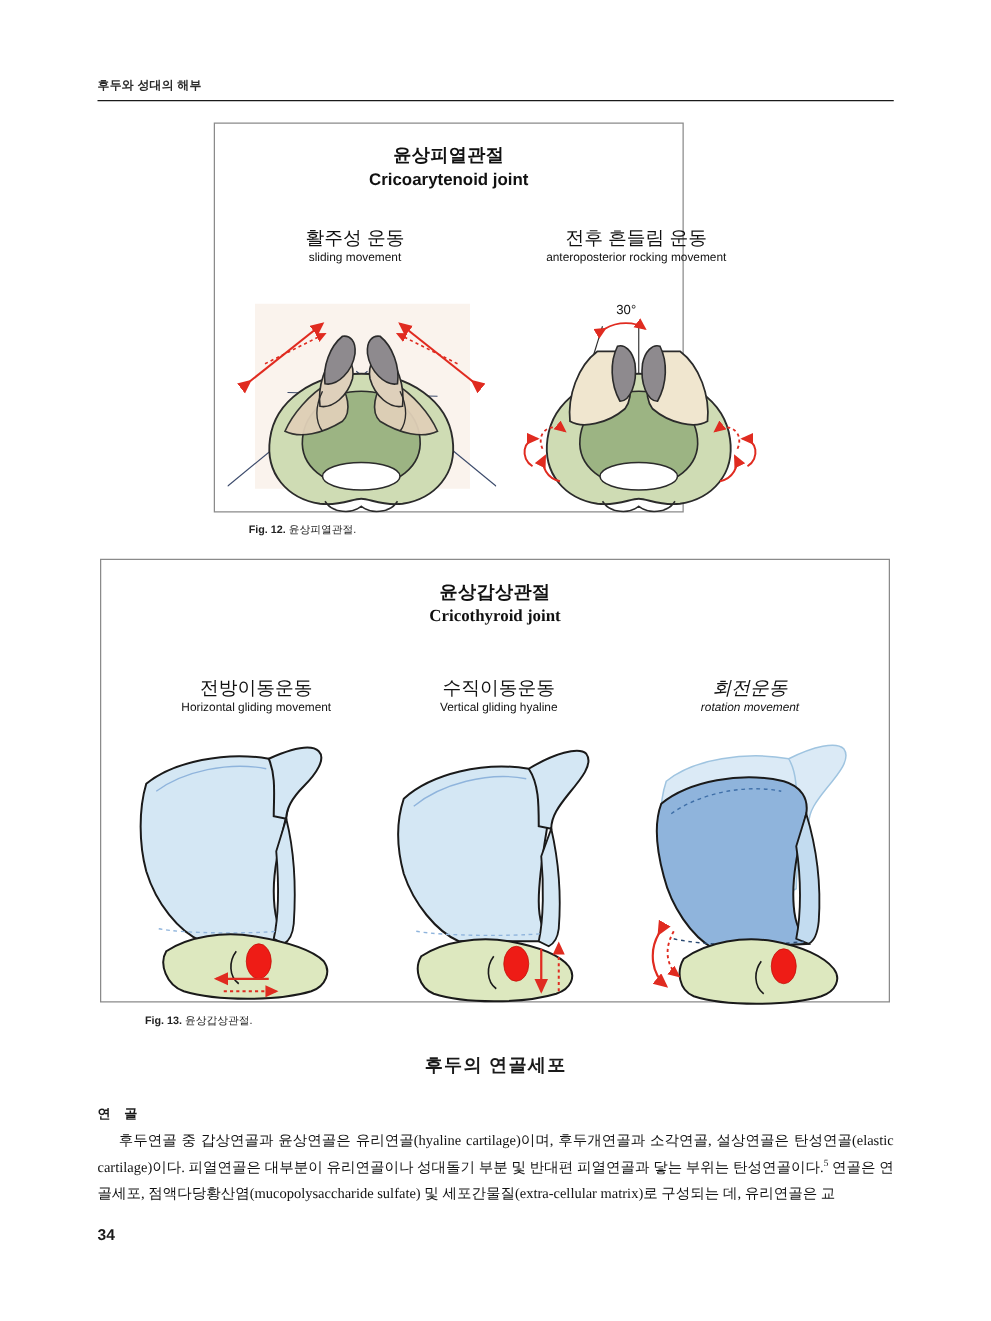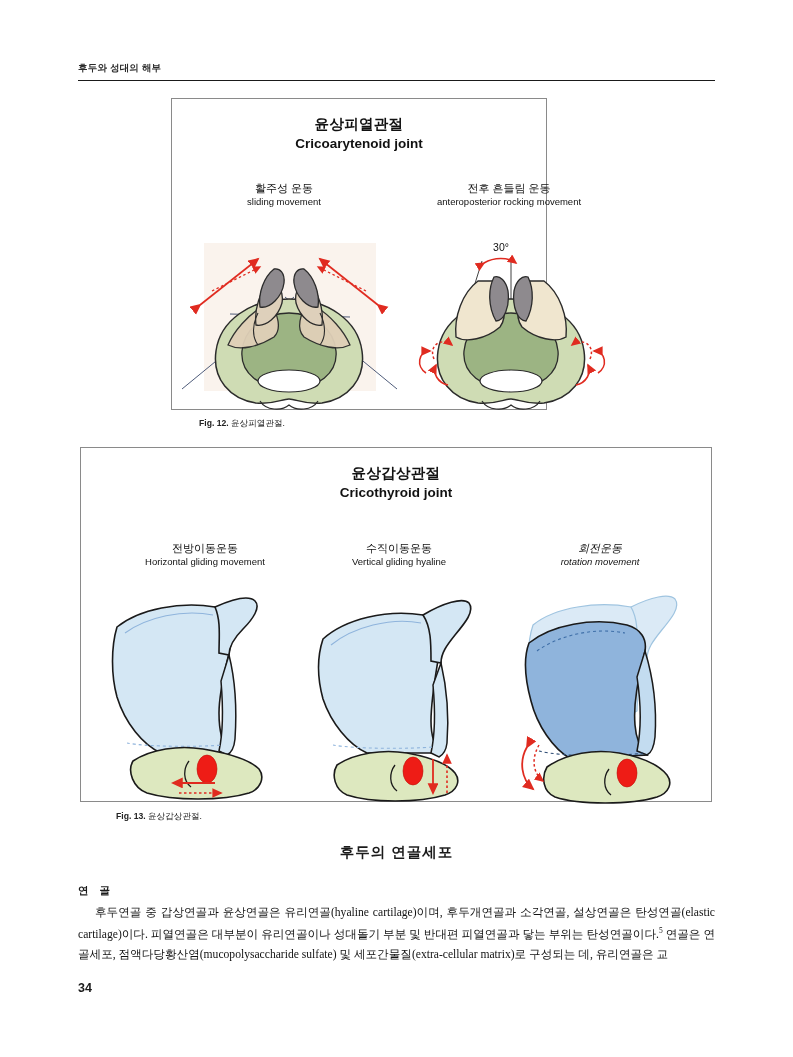--- a/index.html
+++ b/index.html
@@ -50,21 +50,21 @@
     color: #111;
   }
   .fig-title .ko { font-size: 14.5px; letter-spacing: .3px; }
   .fig-title .en { font-size: 13.5px; margin-top: 2px; }
 
   .panel-label {
     text-align: center;
     line-height: 1.35;
     color: #111;
   }
-  .panel-label .ko { font-size: 11px; display: block; }
+  .panel-label .ko { font-size: 15px; display: block; }
   .panel-label .en { font-size: 9.5px; display: block; }
 
   .fig-caption {
     position: absolute;
     font-size: 8.6px;
     color: #222;
   }
   .fig-caption b { font-weight: bold; padding-left: 36px; }
   #fig12-cap { left: 163px; top: 418px; }
   #fig13-cap { left: 80px;  top: 811px; }
@@ -240,21 +240,21 @@
   </div>
 </div>
 
 <div class="fig-caption" id="fig12-cap">
   <b>Fig. 12.</b>
   <span>윤상피열관절.</span>
 </div>
 
 <div class="fig-box" id="fig13-box">
 
-  <div class="fig-title" style="margin-top:16px;">
+  <div class="fig-title" style="margin-top:16px;font-family:Liberation Serif, serif;">
     <div class="ko">윤상갑상관절</div>
     <div class="en">Cricothyroid joint</div>
   </div>
 
   <div class="panel-label" style="position:absolute; left:18px; top:93px; width:212px;">
     <span class="ko">전방이동운동</span>
     <span class="en">Horizontal gliding movement</span>
   </div>
   <div class="panel-label" style="position:absolute; left:223px; top:93px; width:190px;">
     <span class="ko">수직이동운동</span>

